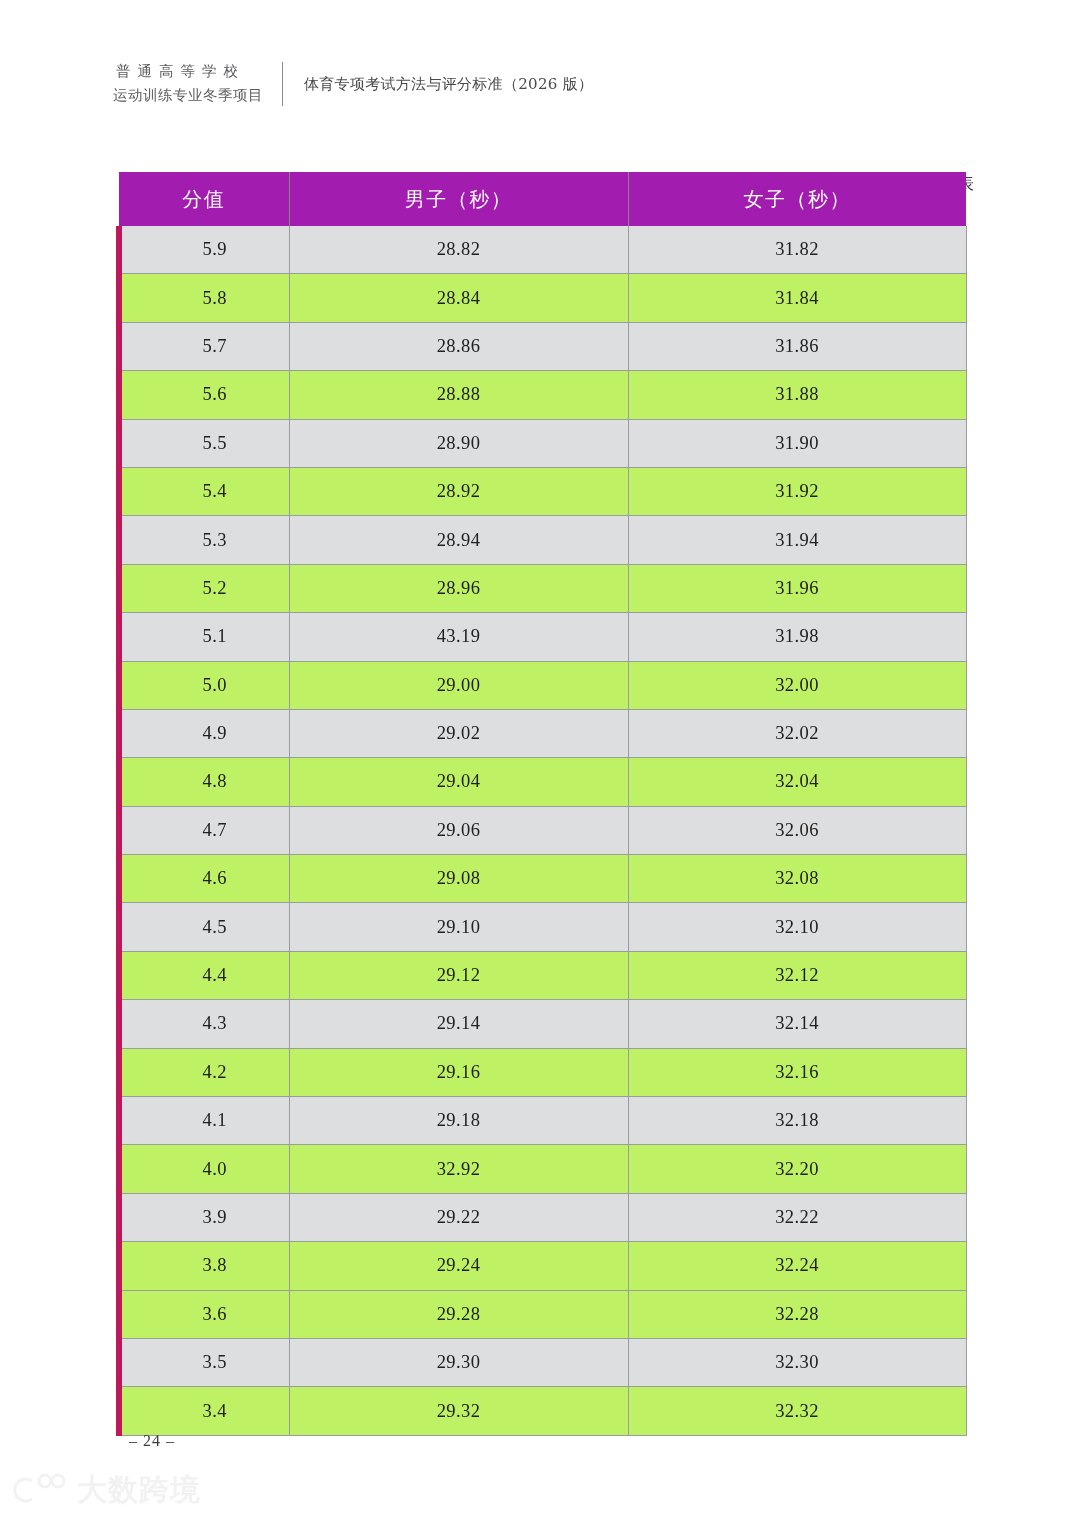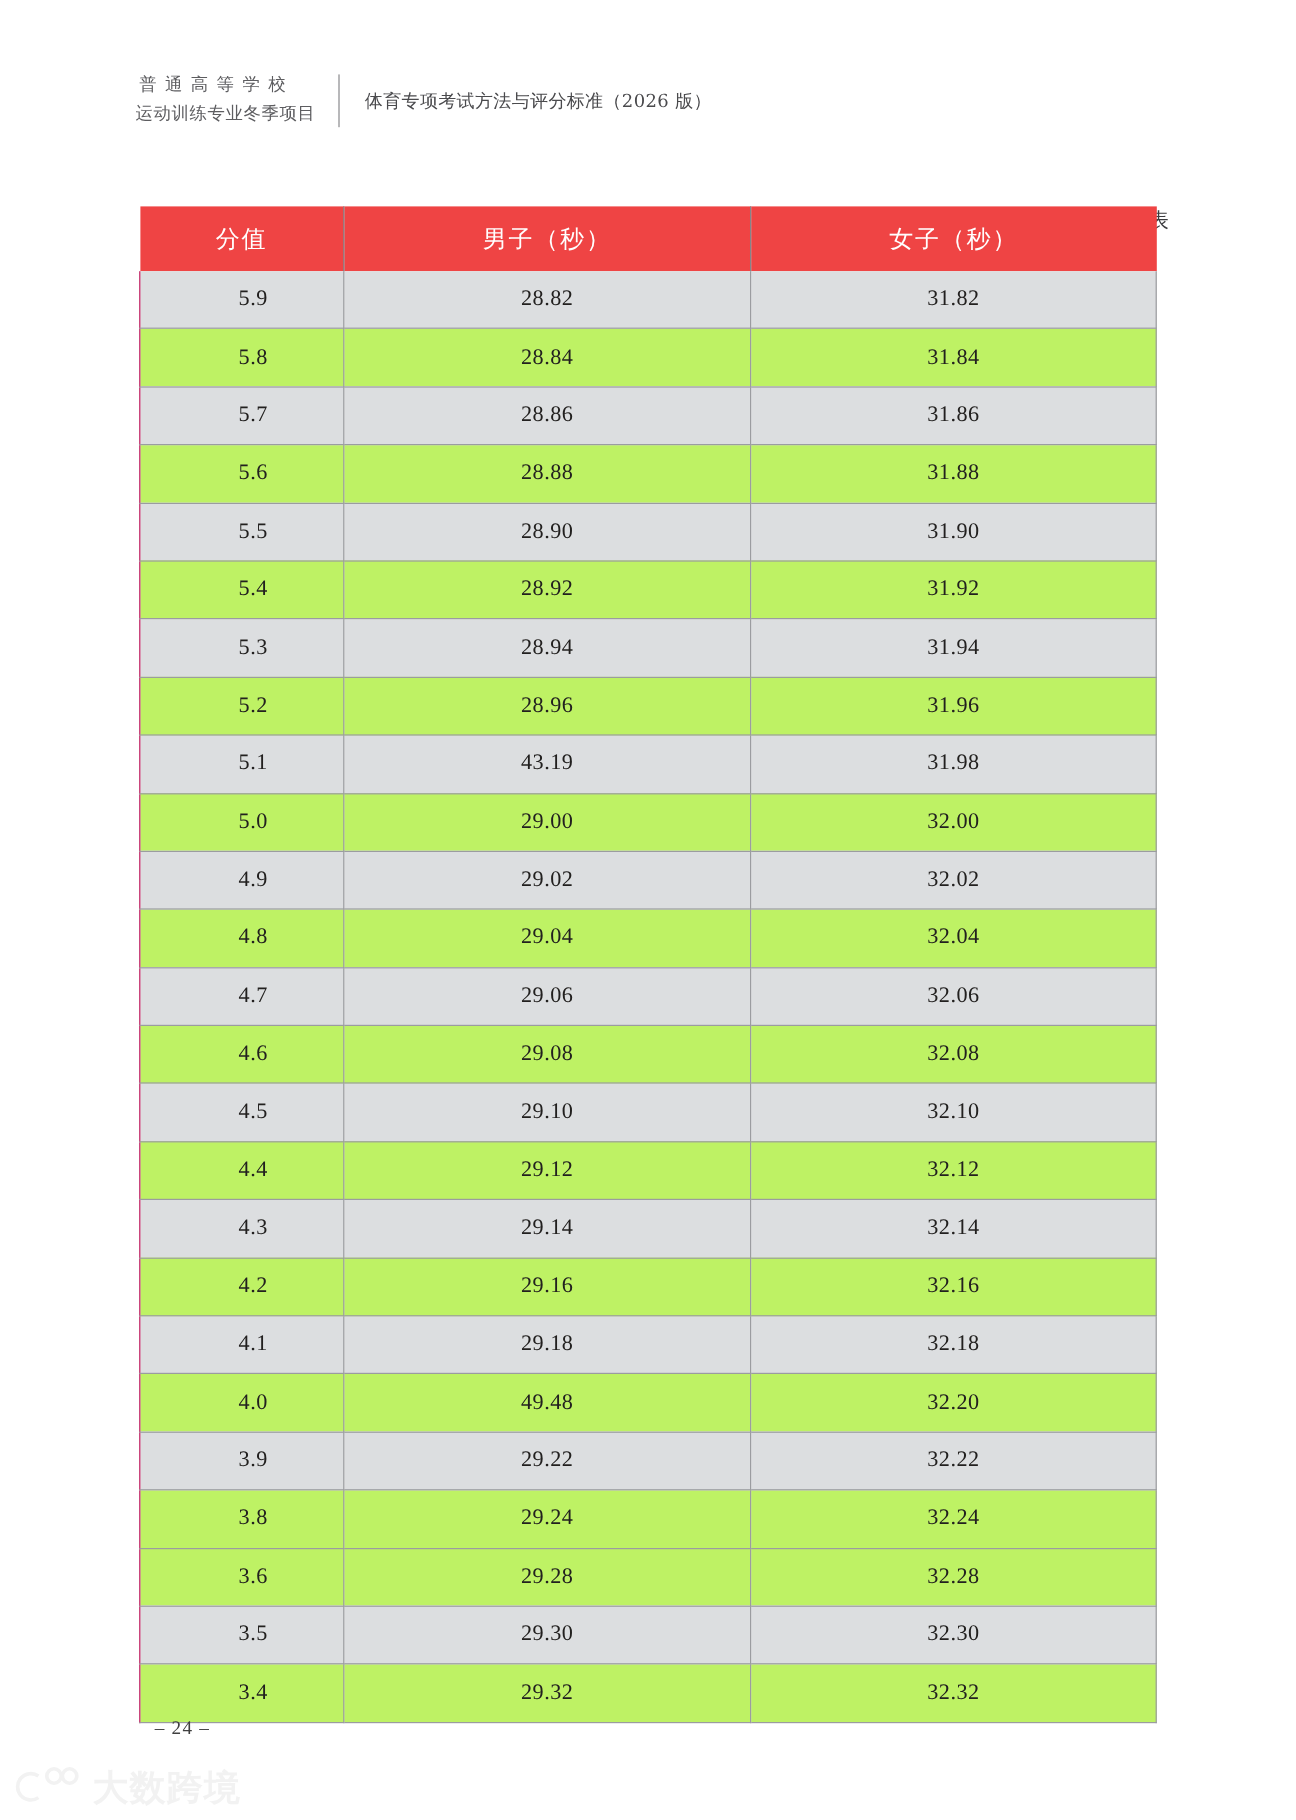--- a/index.html
+++ b/index.html
@@ -77,42 +77,42 @@
   table.score-table {
     width: 847px;
     border-collapse: collapse;
     table-layout: fixed;
   }
   table.score-table col.c-score { width: 170px; }
   table.score-table col.c-men   { width: 339px; }
   table.score-table col.c-women { width: 338px; }
 
   table.score-table thead th {
-    background: #ef4444;
+    background: #a21caf;
     color: #ffffff;
     font-size: 20px;
     font-weight: normal;
     height: 52px;
     letter-spacing: 1.5px;
     border-right: 1px solid #85858a;
     font-family: "DejaVu Serif", "Liberation Serif", serif;
   }
   table.score-table thead th:last-child { border-right: none; }
 
   table.score-table tbody td {
     height: 45.4px;
     text-align: center;
     font-size: 18.5px;
     color: #22201f;
     border-right: 1px solid #9b9ca0;
     border-bottom: 1px solid #9b9ca0;
     letter-spacing: 0.4px;
   }
   table.score-table tbody td:first-child {
-    border-left: 1px solid #be185d;
+    border-left: 6px solid #be185d;
     padding-left: 20px;
   }
   table.score-table tbody td:last-child { border-right: 1px solid #9b9ca0; }
 
   table.score-table tbody tr.band-dark td  { background: #dcdee0; }
   table.score-table tbody tr.band-light td { background: #bef264; }
 
   
   .page-number {
     position: absolute;
@@ -261,21 +261,21 @@
           <td>29.16</td>
           <td>32.16</td>
         </tr>
         <tr class="band-dark">
           <td>4.1</td>
           <td>29.18</td>
           <td>32.18</td>
         </tr>
         <tr class="band-light">
           <td>4.0</td>
-          <td>49.48</td>
+          <td>32.92</td>
           <td>32.20</td>
         </tr>
         <tr class="band-dark">
           <td>3.9</td>
           <td>29.22</td>
           <td>32.22</td>
         </tr>
         <tr class="band-light">
           <td>3.8</td>
           <td>29.24</td>

